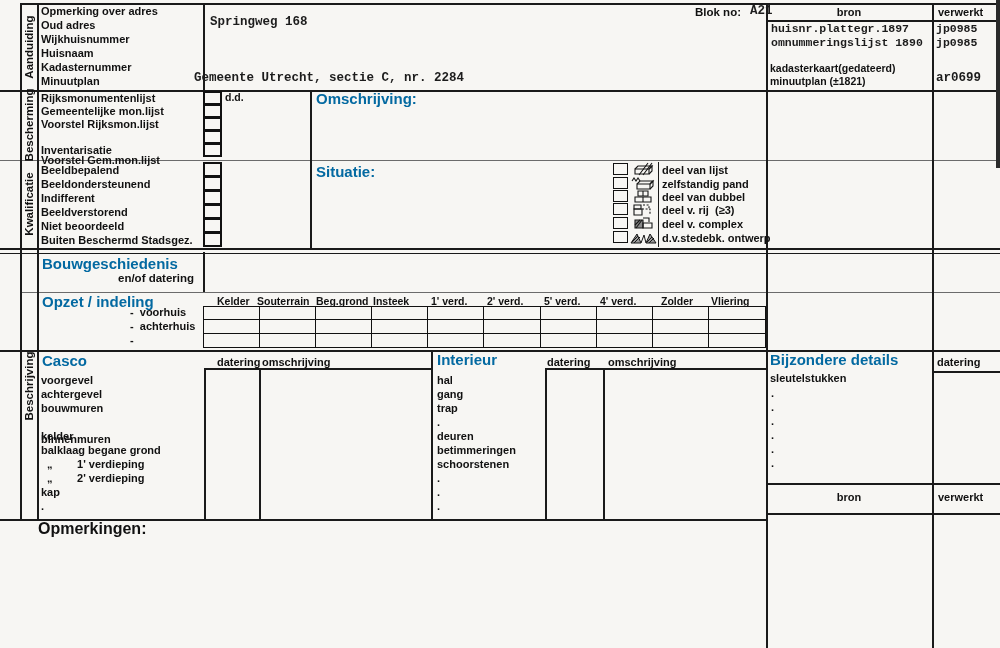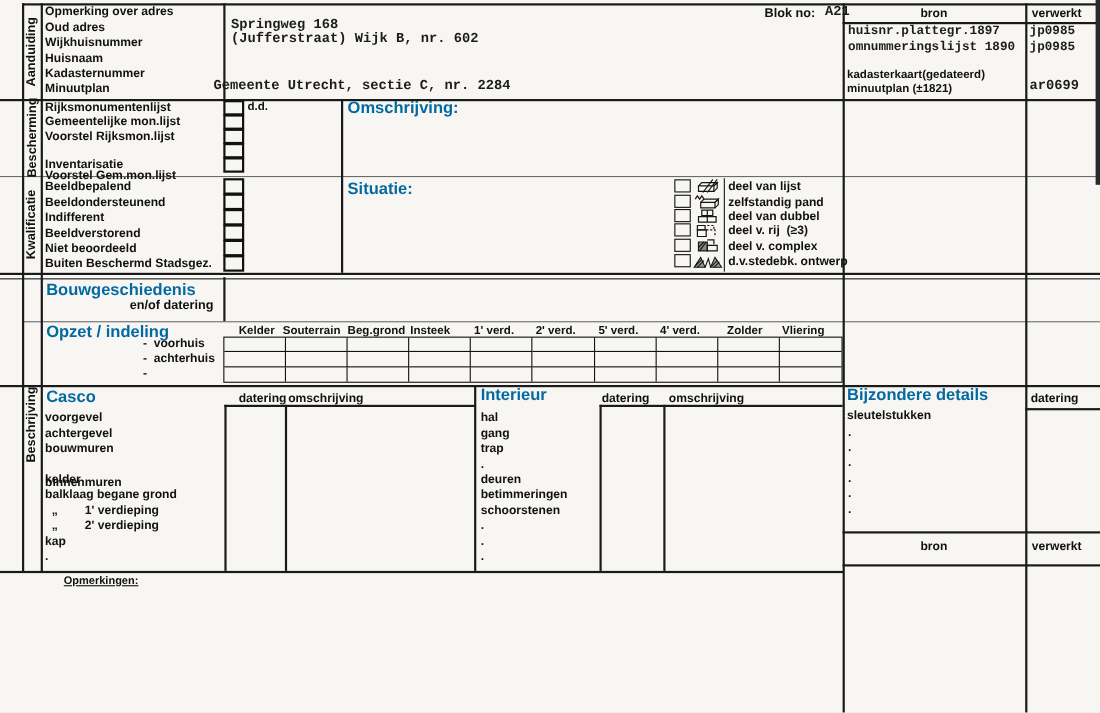--- a/index.html
+++ b/index.html
@@ -65,21 +65,20 @@
       <span>Beschrijving</span>
     </div>
 
   <span class="lbl" style="left:41px;top:5px;">Opmerking over adres</span>
   <span class="lbl" style="left:41px;top:19px;">Oud adres</span>
   <span class="lbl" style="left:41px;top:33px;">Wijkhuisnummer</span>
   <span class="lbl" style="left:41px;top:47px;">Huisnaam</span>
   <span class="lbl" style="left:41px;top:61px;">Kadasternummer</span>
   <span class="lbl" style="left:41px;top:75px;">Minuutplan</span>
   <span class="mono big" style="left:210px;top:16px;">Springweg 168</span>
-  <span class="mono big" style="left:210px;top:29px;">(Jufferstraat) Wijk B, nr. 602</span>
   <span class="mono big" style="left:194px;top:72px;">Gemeente Utrecht, sectie C, nr. 2284</span>
   <span class="lbl" style="left:695px;top:6px;font-size:11.5px;">Blok no:</span>
   <span class="mono big" style="left:750px;top:5px;">A21</span>
 
   <span class="lbl ctr" style="left:766px;top:6px;width:166px;">bron</span>
   <span class="lbl" style="left:938px;top:6px;">verwerkt</span>
   <span class="mono" style="left:771px;top:22px;">huisnr.plattegr.1897</span>
   <span class="mono" style="left:936px;top:22px;">jp0985</span>
   <span class="mono" style="left:771px;top:36px;">omnummeringslijst 1890</span>
   <span class="mono" style="left:936px;top:36px;">jp0985</span>
@@ -290,16 +289,16 @@
   <span class="lbl" style="left:771px;top:415px;">.</span>
   <span class="lbl" style="left:771px;top:429px;">.</span>
   <span class="lbl" style="left:771px;top:443px;">.</span>
   <span class="lbl" style="left:771px;top:457px;">.</span>
   <div class="fld" style="left:934px;top:373px;width:64px;height:109px;"></div>
   <span class="lbl ctr" style="left:766px;top:491px;width:166px;">bron</span>
   <span class="lbl" style="left:938px;top:491px;">verwerkt</span>
   <div class="fld" style="left:768px;top:515px;width:164px;height:130px;"></div>
   <div class="fld" style="left:934px;top:515px;width:64px;height:130px;"></div>
 
-  <span class="lbl" style="left:58px;top:523px;font-size:10px;text-decoration:underline;">Opmerkingen:</span>
+  <span class="lbl" style="left:38px;top:523px;font-size:16px;">Opmerkingen:</span>
   <div class="fld" style="left:20px;top:540px;width:746px;height:105px;"></div>
 
 </div>
 
 </body></html>

